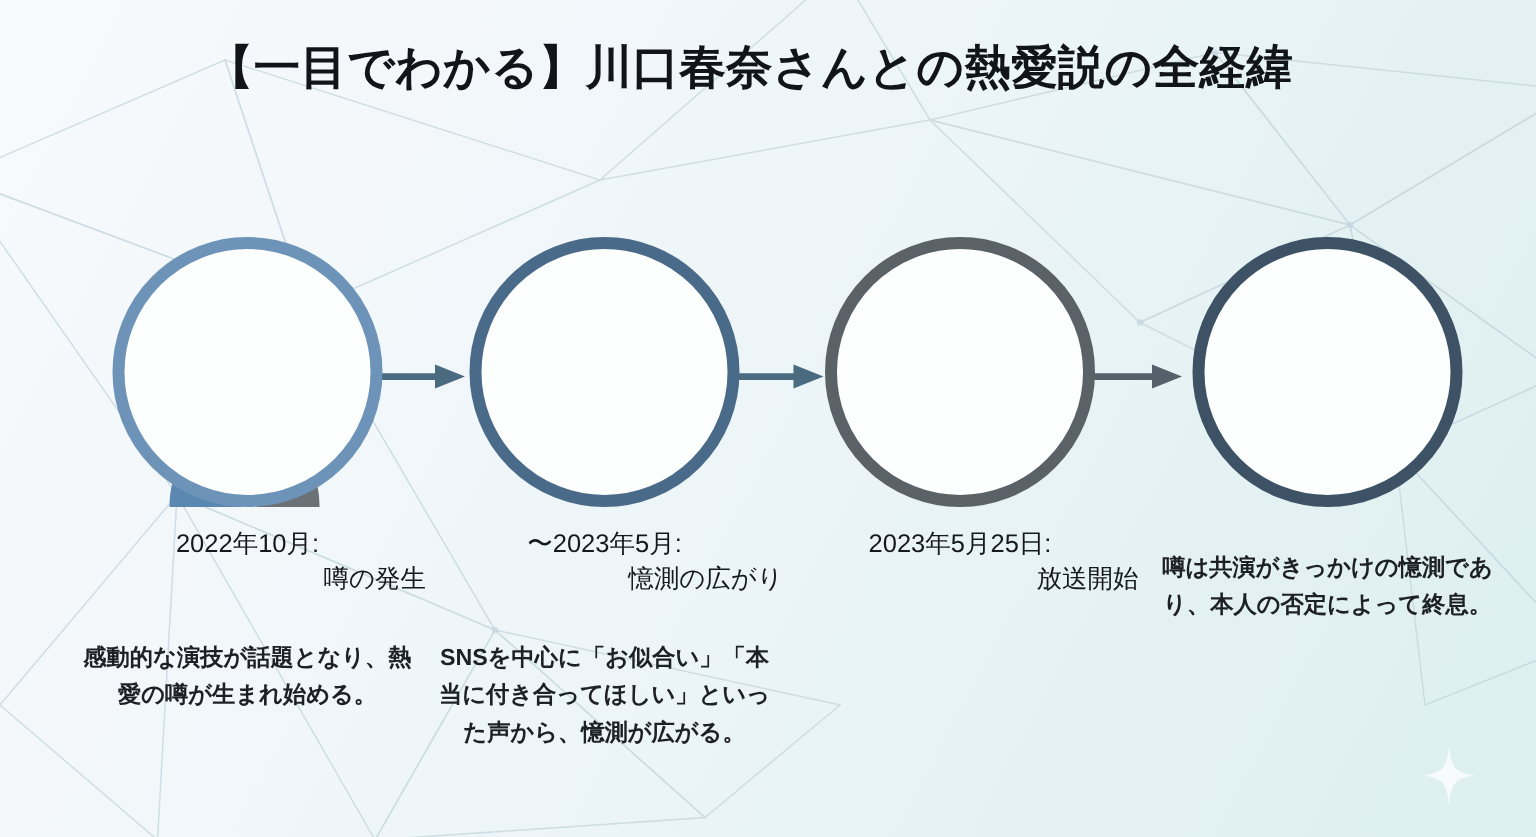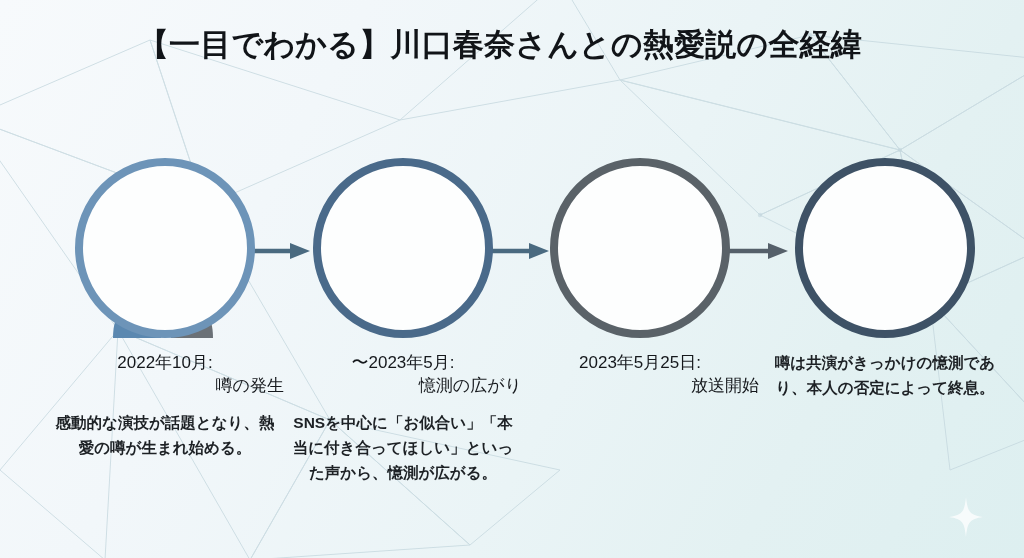--- a/index.html
+++ b/index.html
@@ -76,21 +76,21 @@
   .step-label {
     margin-top: 14px;
     font-size: 17px;
     font-weight: 400;
     color: #15181c;
     line-height: 1.35;
   }
   .step-label .l2 { display: block; text-align: right; }
 
   .step-body {
-    margin-top: 12px;
+    margin-top: 28px;
     font-size: 15.5px;
     font-weight: 600;
     color: #1d2125;
     line-height: 1.62;
     padding: 0 6px;
   }
   .step-3 .step-body { }
 
   
   .arrow {

